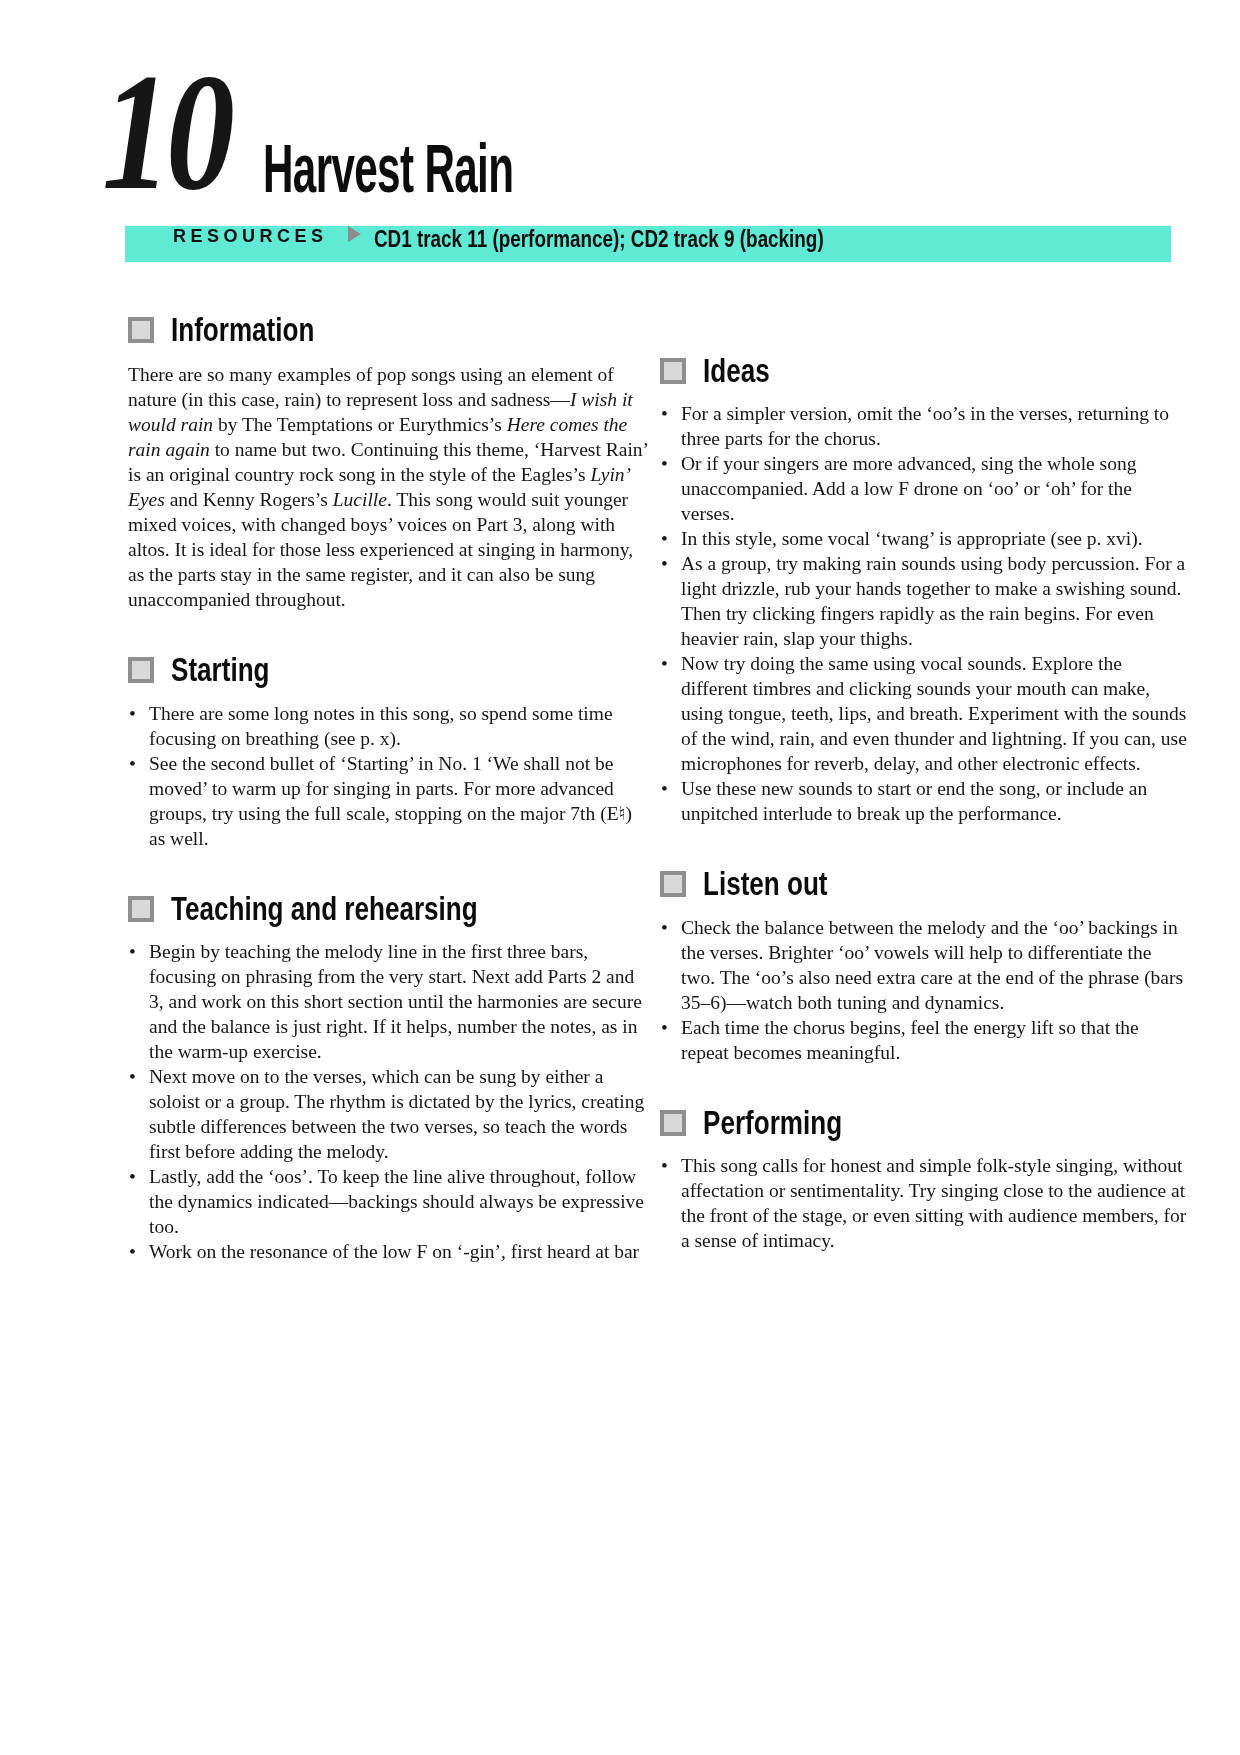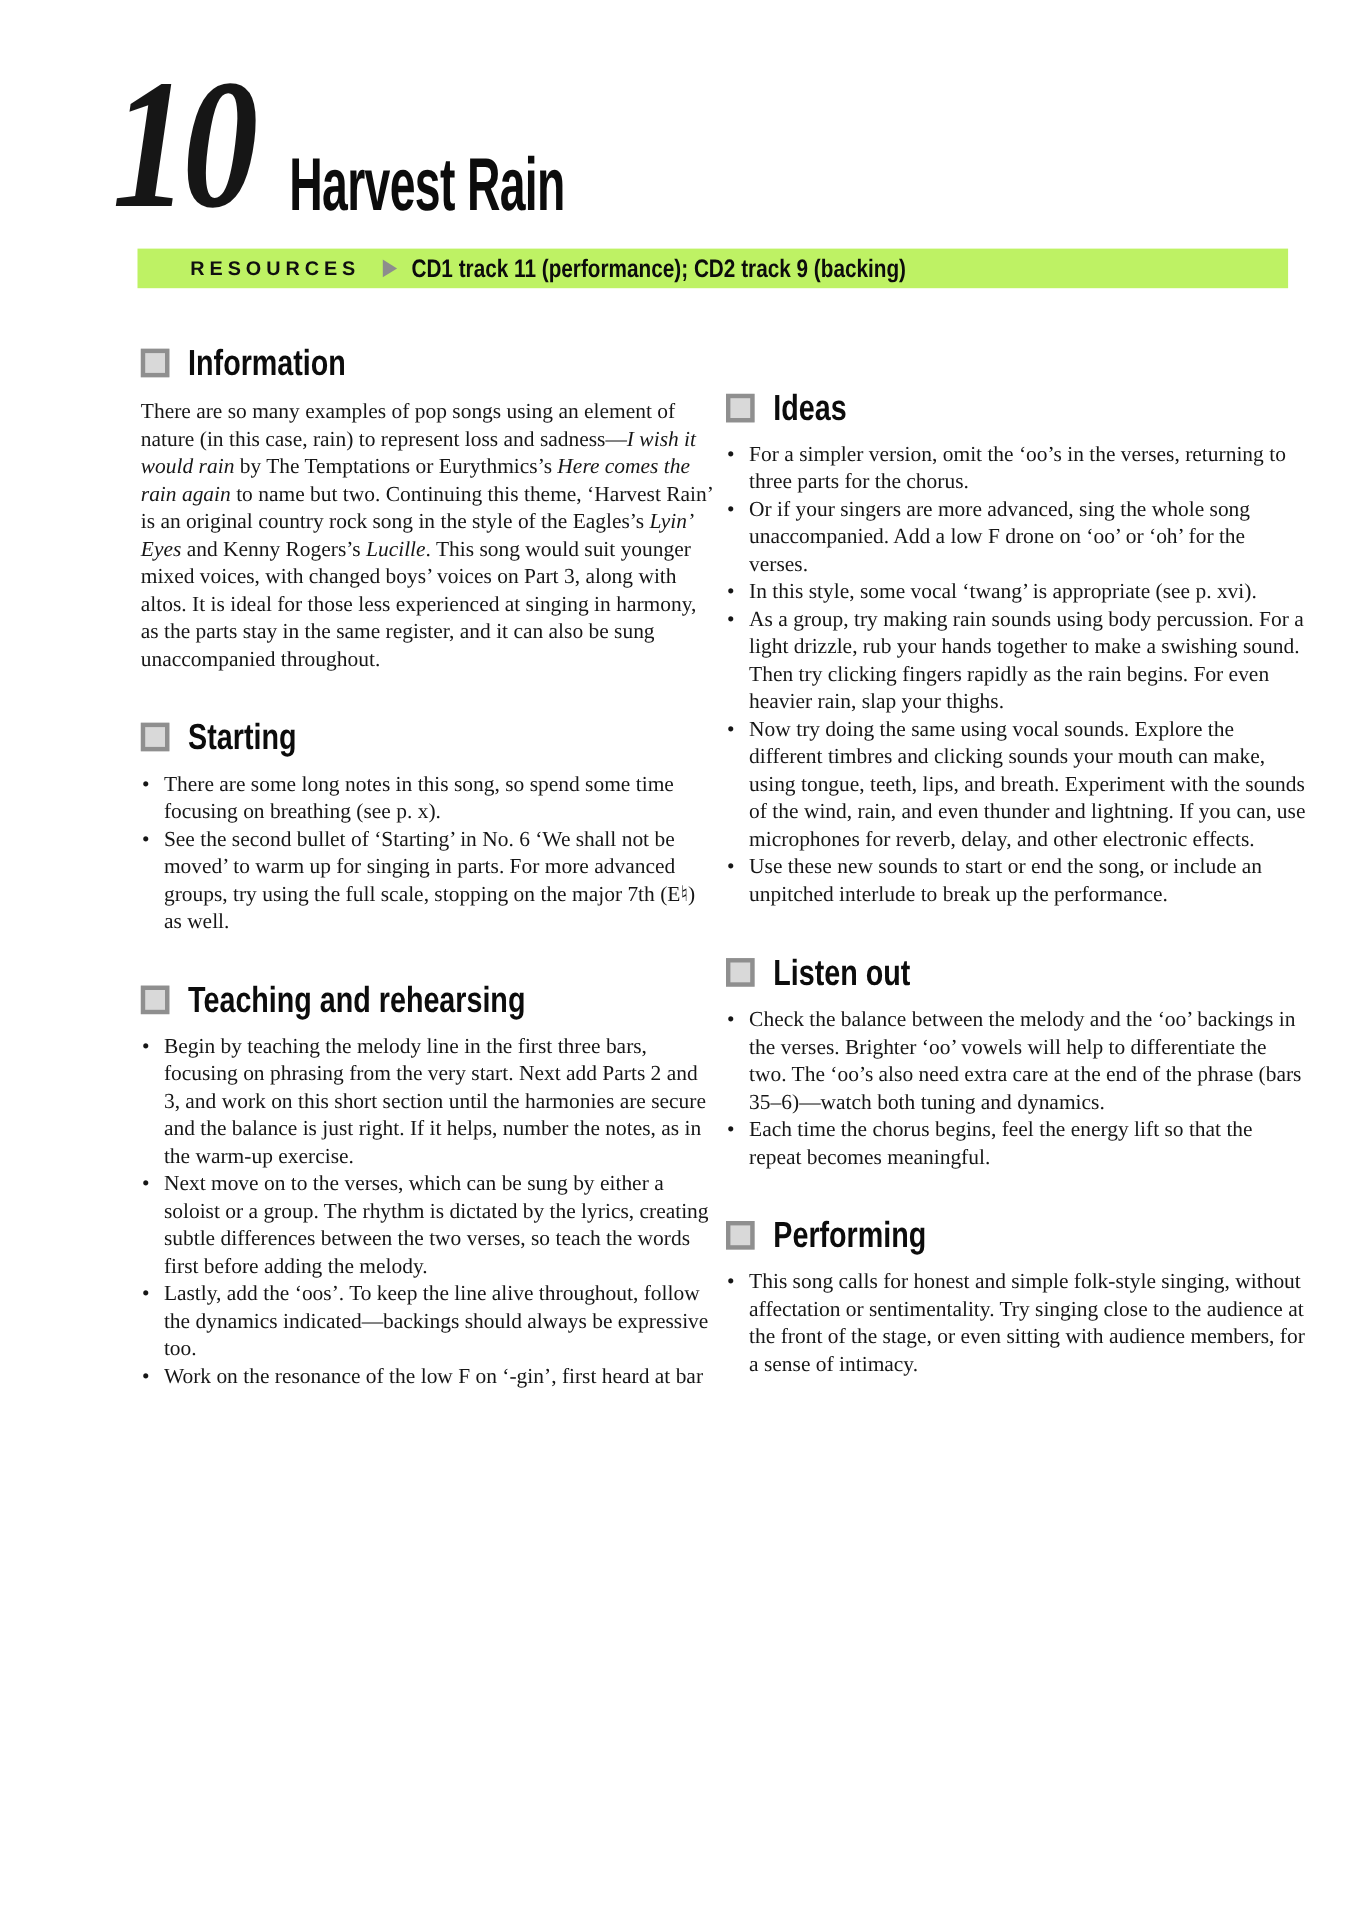--- a/index.html
+++ b/index.html
@@ -8,22 +8,22 @@
 
   
   .chapter-number{position:absolute;left:102px;top:47px;font-family:"Liberation Serif",serif;
         font-style:italic;font-weight:bold;font-size:168px;line-height:1;white-space:nowrap;}
   .chapter-number .squeeze{display:inline-block;transform:scaleX(0.82);transform-origin:0 100%;letter-spacing:-6px;}
   .chapter-title{position:absolute;left:263px;top:134px;font-family:"Liberation Sans",sans-serif;
         font-weight:bold;font-size:68px;line-height:1;white-space:nowrap;color:#0c0c0c;}
   .chapter-title .squeeze{display:inline-block;transform:scaleX(0.62);transform-origin:0 100%;letter-spacing:-1px;}
 
   
-  .resources-bar{position:absolute;left:125px;top:226px;width:1046px;height:36px;background:#bef264;
-        display:flex;align-items:center;}
+  .resources-bar{position:absolute;left:125px;top:226px;width:1046px;height:36px;background:#5eead4;
+        display:flex;align-items:flex-start;}
   .resources-label{margin-left:48px;font-family:"Liberation Sans",sans-serif;font-weight:bold;
         font-size:18px;letter-spacing:4.5px;color:#101010;}
   .play-icon{margin-left:20px;width:0;height:0;border-left:13px solid #8d8d8d;
         border-top:8px solid transparent;border-bottom:8px solid transparent;flex:none;}
   .resources-text{margin-left:13px;font-family:"Liberation Sans",sans-serif;font-weight:bold;
         font-size:23px;white-space:nowrap;transform:scaleX(0.82);transform-origin:0 50%;color:#0c0c0c;}
 
   
   .col{position:absolute;top:312px;}
   .col-left{left:128px;width:524px;}
@@ -75,21 +75,21 @@
         </div>
         <p><span>There are so many examples of pop songs using an element of nature (in this case, rain) to represent loss and sadness—</span><span class="it">I wish it would rain</span><span> by The Temptations or Eurythmics’s </span><span class="it">Here comes the rain again</span><span> to name but two. Continuing this theme, ‘Harvest Rain’ is an original country rock song in the style of the Eagles’s </span><span class="it">Lyin’ Eyes</span><span> and Kenny Rogers’s </span><span class="it">Lucille</span><span>. This song would suit younger mixed voices, with changed boys’ voices on Part 3, along with altos. It is ideal for those less experienced at singing in harmony, as the parts stay in the same register, and it can also be sung unaccompanied throughout.</span></p>
       </section>
       <section class="sec">
         <div class="sec-heading">
           <span class="sec-square"></span>
           <span class="sec-title">Starting</span>
         </div>
         <ul class="bullets">
           <li>There are some long notes in this song, so spend some time focusing on breathing (see p. x).</li>
-          <li>See the second bullet of ‘Starting’ in No. 6 ‘We shall not be moved’ to warm up for singing in parts. For more advanced groups, try using the full scale, stopping on the major 7th (E♮) as well.</li>
+          <li>See the second bullet of ‘Starting’ in No. 1 ‘We shall not be moved’ to warm up for singing in parts. For more advanced groups, try using the full scale, stopping on the major 7th (E♮) as well.</li>
         </ul>
       </section>
       <section class="sec">
         <div class="sec-heading">
           <span class="sec-square"></span>
           <span class="sec-title">Teaching and rehearsing</span>
         </div>
         <ul class="bullets">
           <li>Begin by teaching the melody line in the first three bars, focusing on phrasing from the very start. Next add Parts 2 and 3, and work on this short section until the harmonies are secure and the balance is just right. If it helps, number the notes, as in the warm-up exercise.</li>
           <li>Next move on to the verses, which can be sung by either a soloist or a group. The rhythm is dictated by the lyrics, creating subtle differences between the two verses, so teach the words first before adding the melody.</li>

